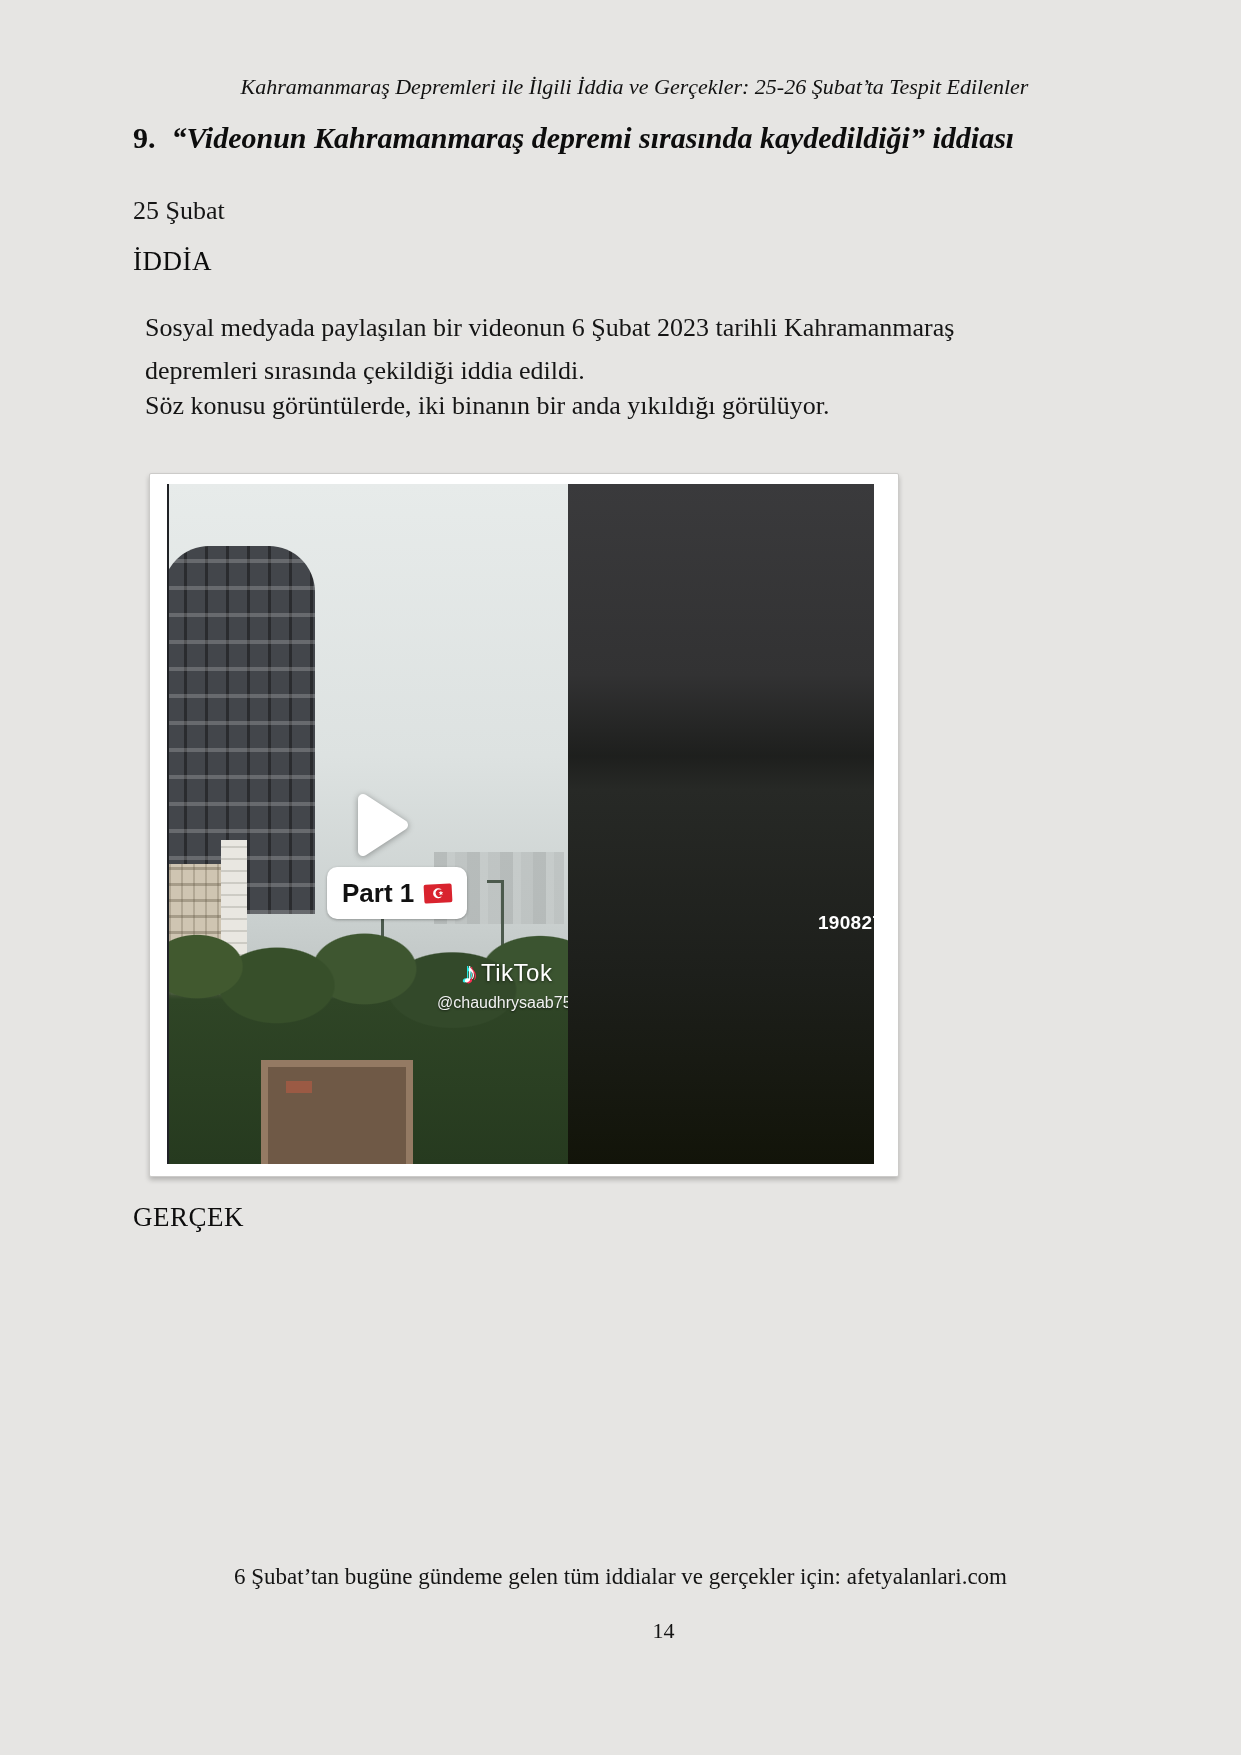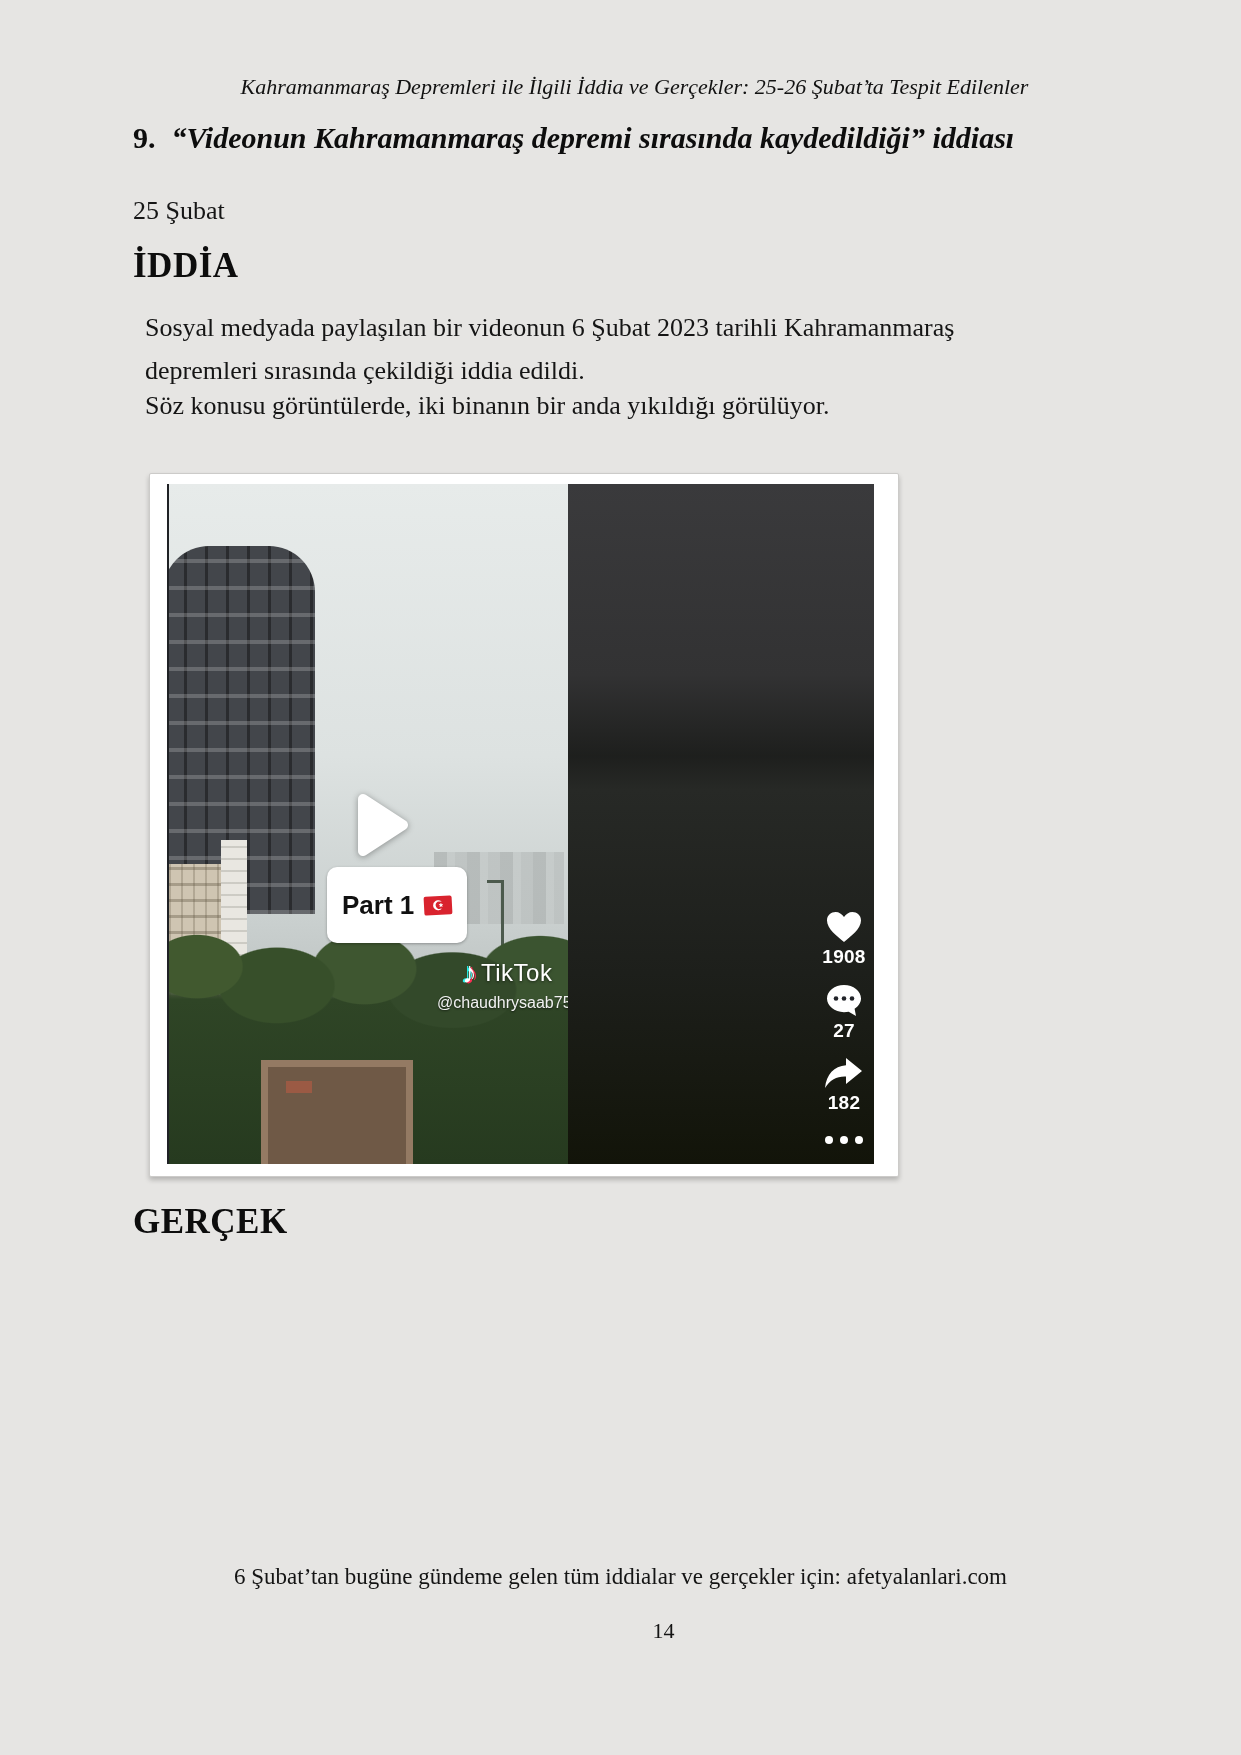--- a/index.html
+++ b/index.html
@@ -12,21 +12,21 @@
   .running-header{
     position:absolute;top:74px;left:14px;width:100%;
     text-align:center;font-style:italic;font-size:22px;color:#111;
   }
   .claim-heading{
     position:absolute;left:133px;top:114px;width:940px;
     display:flex;gap:16px;font-weight:bold;font-size:30px;line-height:48px;color:#0d0d0d;
   }
   .claim-heading .txt{display:block;max-width:880px;font-style:italic;}
   .date{position:absolute;left:133px;top:196px;font-size:26px;}
-  .label{position:absolute;left:133px;font-size:35px;font-weight:bold;letter-spacing:.5px;color:#0d0d0d;}
+  .label{position:absolute;left:133px;font-size:27px;font-weight:normal;letter-spacing:.5px;color:#0d0d0d;}
   .label.iddia{top:246px;}
   .label.gercek{top:1202px;}
   .body{position:absolute;left:133px;margin:12px;font-size:26px;line-height:43px;color:#151515;}
   .p1{top:294px;width:920px;}
   .p2{top:372px;width:980px;}
   .fact{top:1248px;width:985px;}
   .footer{position:absolute;top:1564px;left:0;width:100%;text-align:center;font-size:23px;color:#141414;}
   .pagenum{position:absolute;top:1618px;left:0;width:100%;text-align:center;font-size:22px;color:#141414;padding-left:43px;}
 
   
@@ -92,21 +92,21 @@
       radial-gradient(95px 58px at 93% 18%, #3b5430 60%, transparent 62%),
       linear-gradient(180deg, rgba(47,69,38,0) 0px, rgba(47,69,38,0) 38px, #2f4526 70px, #263a1f 100%);
   }
   .brick{
     position:absolute;left:92px;bottom:0;width:152px;height:104px;
     background:#6f5946;border:7px solid #947a63;border-bottom:none;box-sizing:border-box;
   }
   .brick::after{content:"";position:absolute;left:18px;top:14px;width:26px;height:12px;background:#9b5a44;}
   .play{position:absolute;left:184px;top:306px;width:58px;height:70px;filter:drop-shadow(0 1px 3px rgba(0,0,0,.35));}
   .part-badge{
-    position:absolute;left:158px;top:383px;height:44px;padding:16px 15px;
+    position:absolute;left:158px;top:383px;height:44px;padding:4px 15px;
     background:#ffffff;border-radius:10px;display:flex;align-items:center;gap:10px;
     box-shadow:0 1px 3px rgba(0,0,0,.3);
     font-family:"Liberation Sans", sans-serif;font-weight:bold;font-size:26px;color:#111;
   }
   .flag{
     position:relative;width:28px;height:19px;background:#d9232e;border-radius:2px;
     display:flex;align-items:center;justify-content:center;
     color:#fff;font-size:13px;line-height:1;transform:rotate(-3deg);
   }
   .tiktok{
@@ -123,21 +123,21 @@
     position:absolute;left:268px;top:510px;width:128px;text-align:center;
     font-family:"Liberation Sans", sans-serif;font-size:16px;color:#f2f2f2;
     text-shadow:0 1px 2px rgba(0,0,0,.6);white-space:nowrap;
   }
   .darkpanel{
     position:relative;flex:1;height:100%;
     background:linear-gradient(180deg,#3a3a3c 0%,#323233 28%,#27292699 40%,#272926 45%,#1d1f1b 72%,#121409 100%);
   }
   .engage{
     position:absolute;right:4px;top:426px;width:52px;
-    display:flex;flex-direction:column;align-items:center;
+    display:flex;flex-direction:row;align-items:center;
     font-family:"Liberation Sans", sans-serif;color:#fff;
   }
   .engage .count{font-size:19px;font-weight:600;margin:2px 0 16px 0;letter-spacing:.3px;}
   .engage svg{display:block;}
   .dots{margin-top:6px;display:flex;gap:7px;}
   .dots span{width:8px;height:8px;border-radius:50%;background:#fff;display:block;}
 </style>
 </head>
 <body>
 

